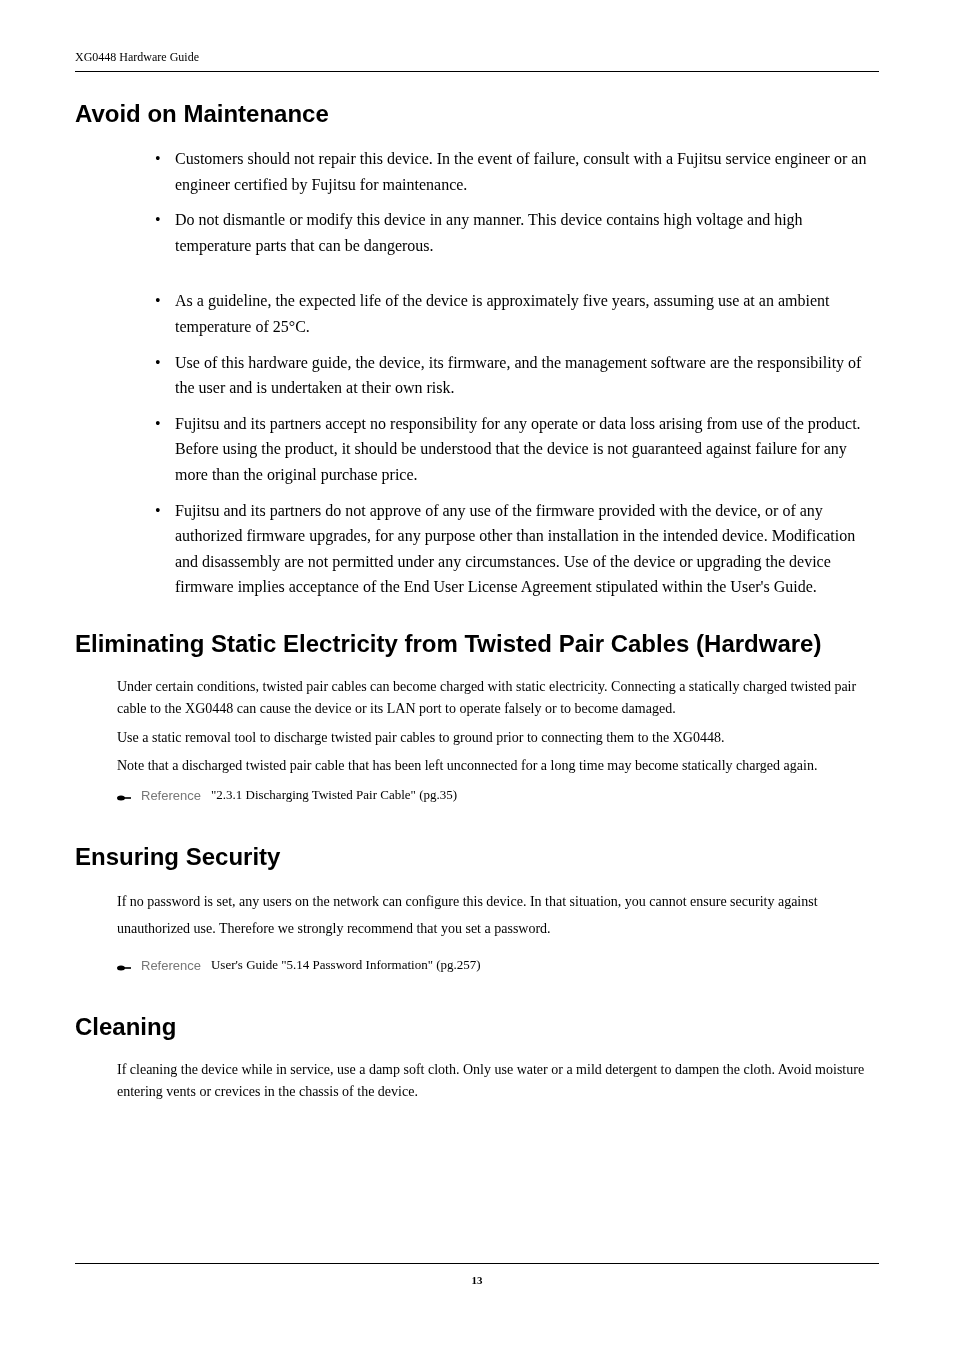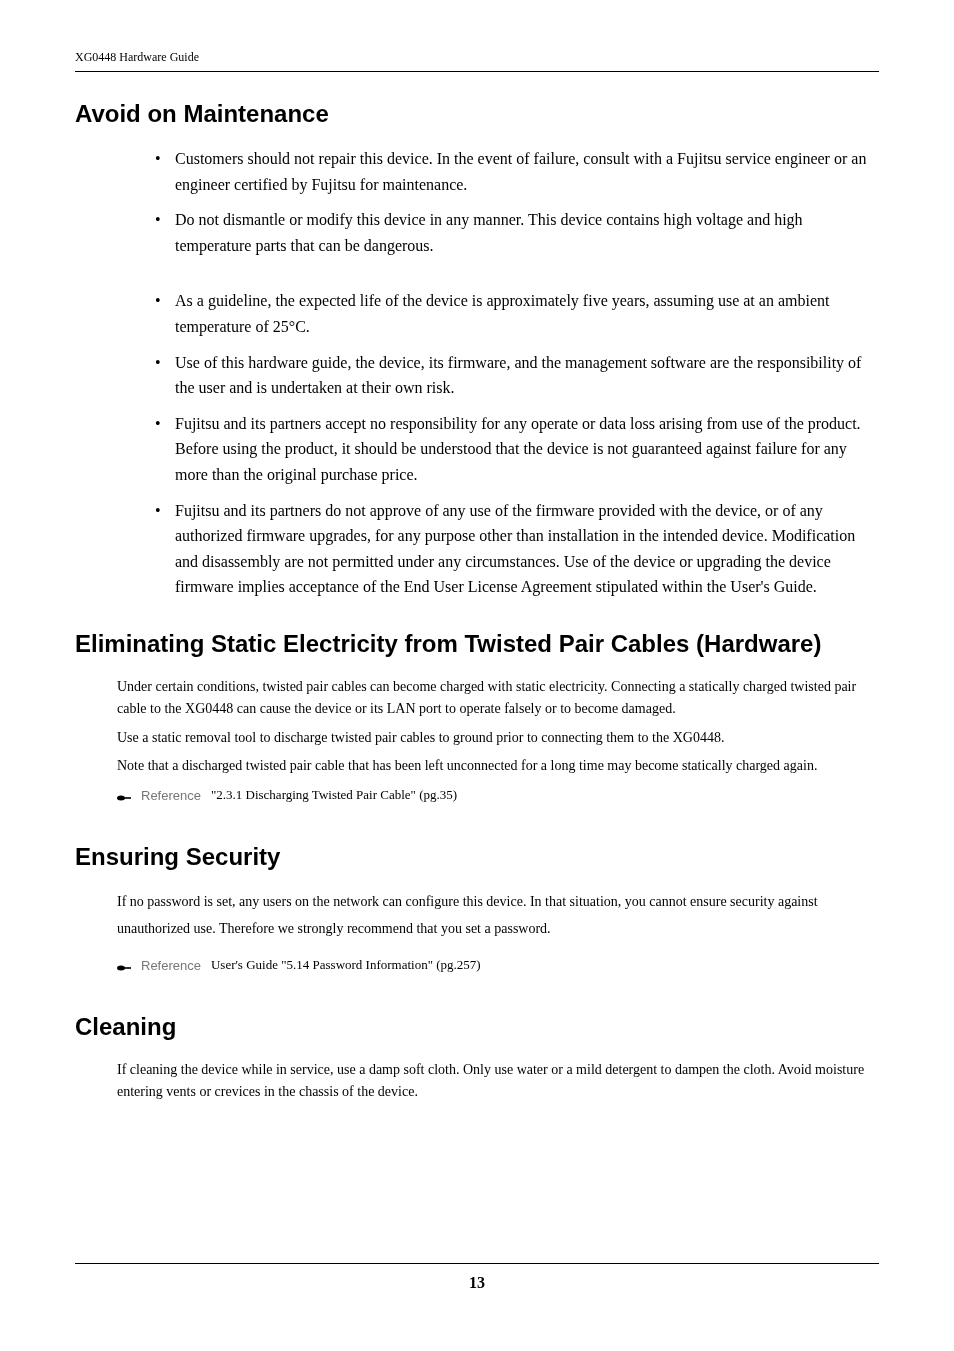--- a/index.html
+++ b/index.html
@@ -81,21 +81,21 @@
   }
   .ref-text {
     font-size: 13px;
     color: #000;
   }
   .page-footer {
     border-top: 1px solid #000;
     margin-top: 160px;
     text-align: center;
     padding-top: 10px;
-    font-size: 16px;
+    font-size: 11px;
     font-weight: bold;
     font-family: "Times New Roman", Times, serif;
   }
 </style>
 </head>
 <body>
 
 <div class="header-bar">
   <span>XG0448 Hardware Guide</span>
 </div>

